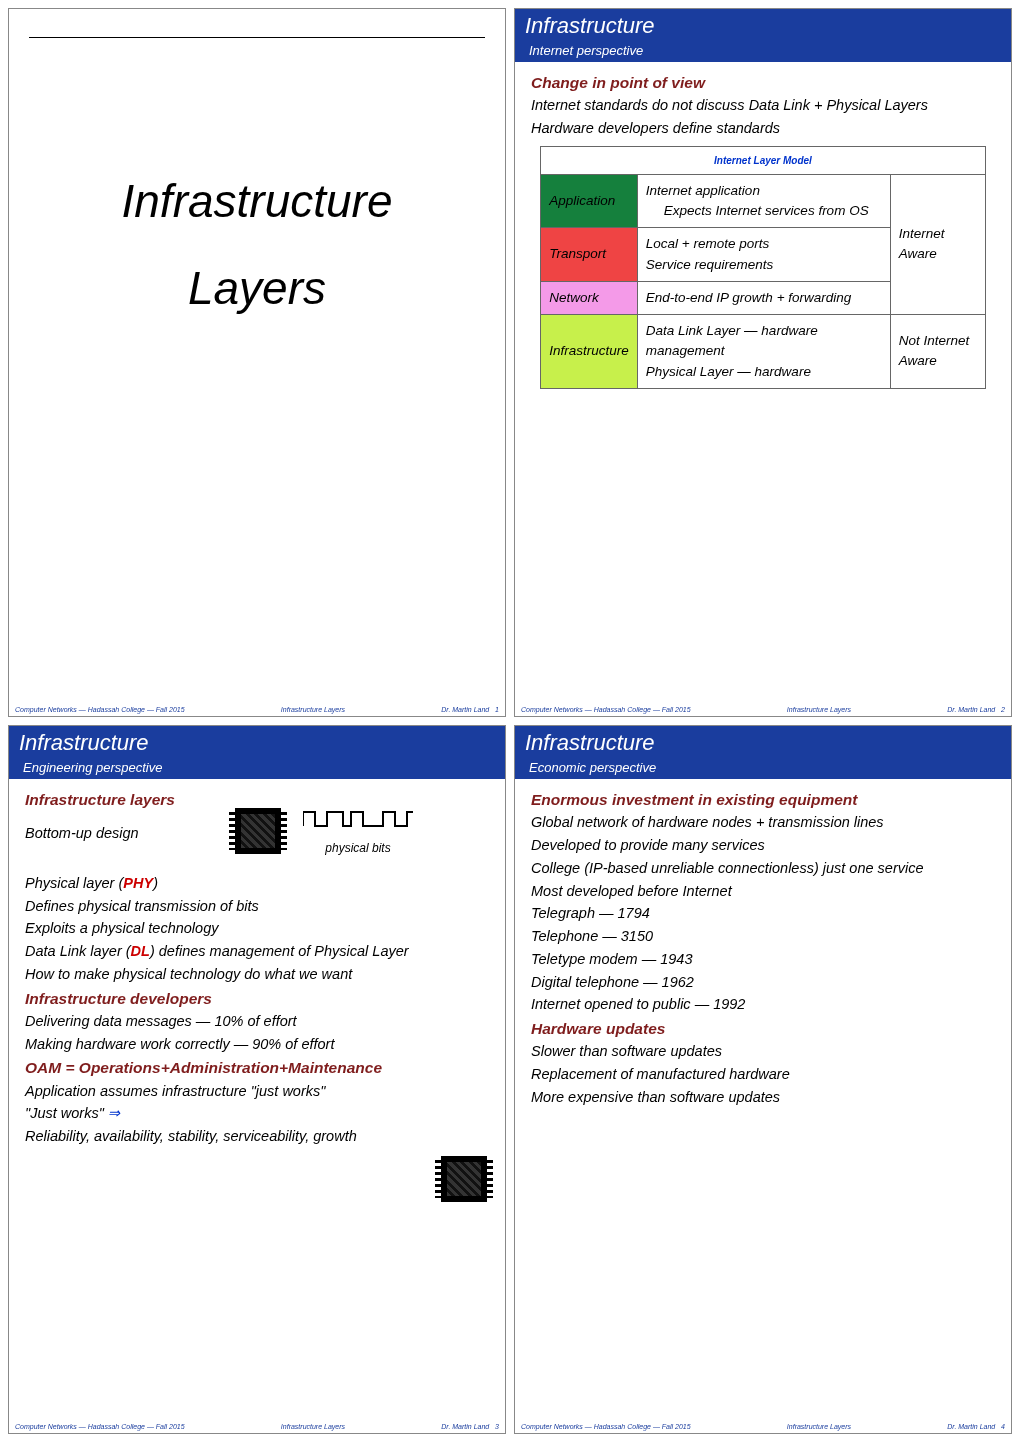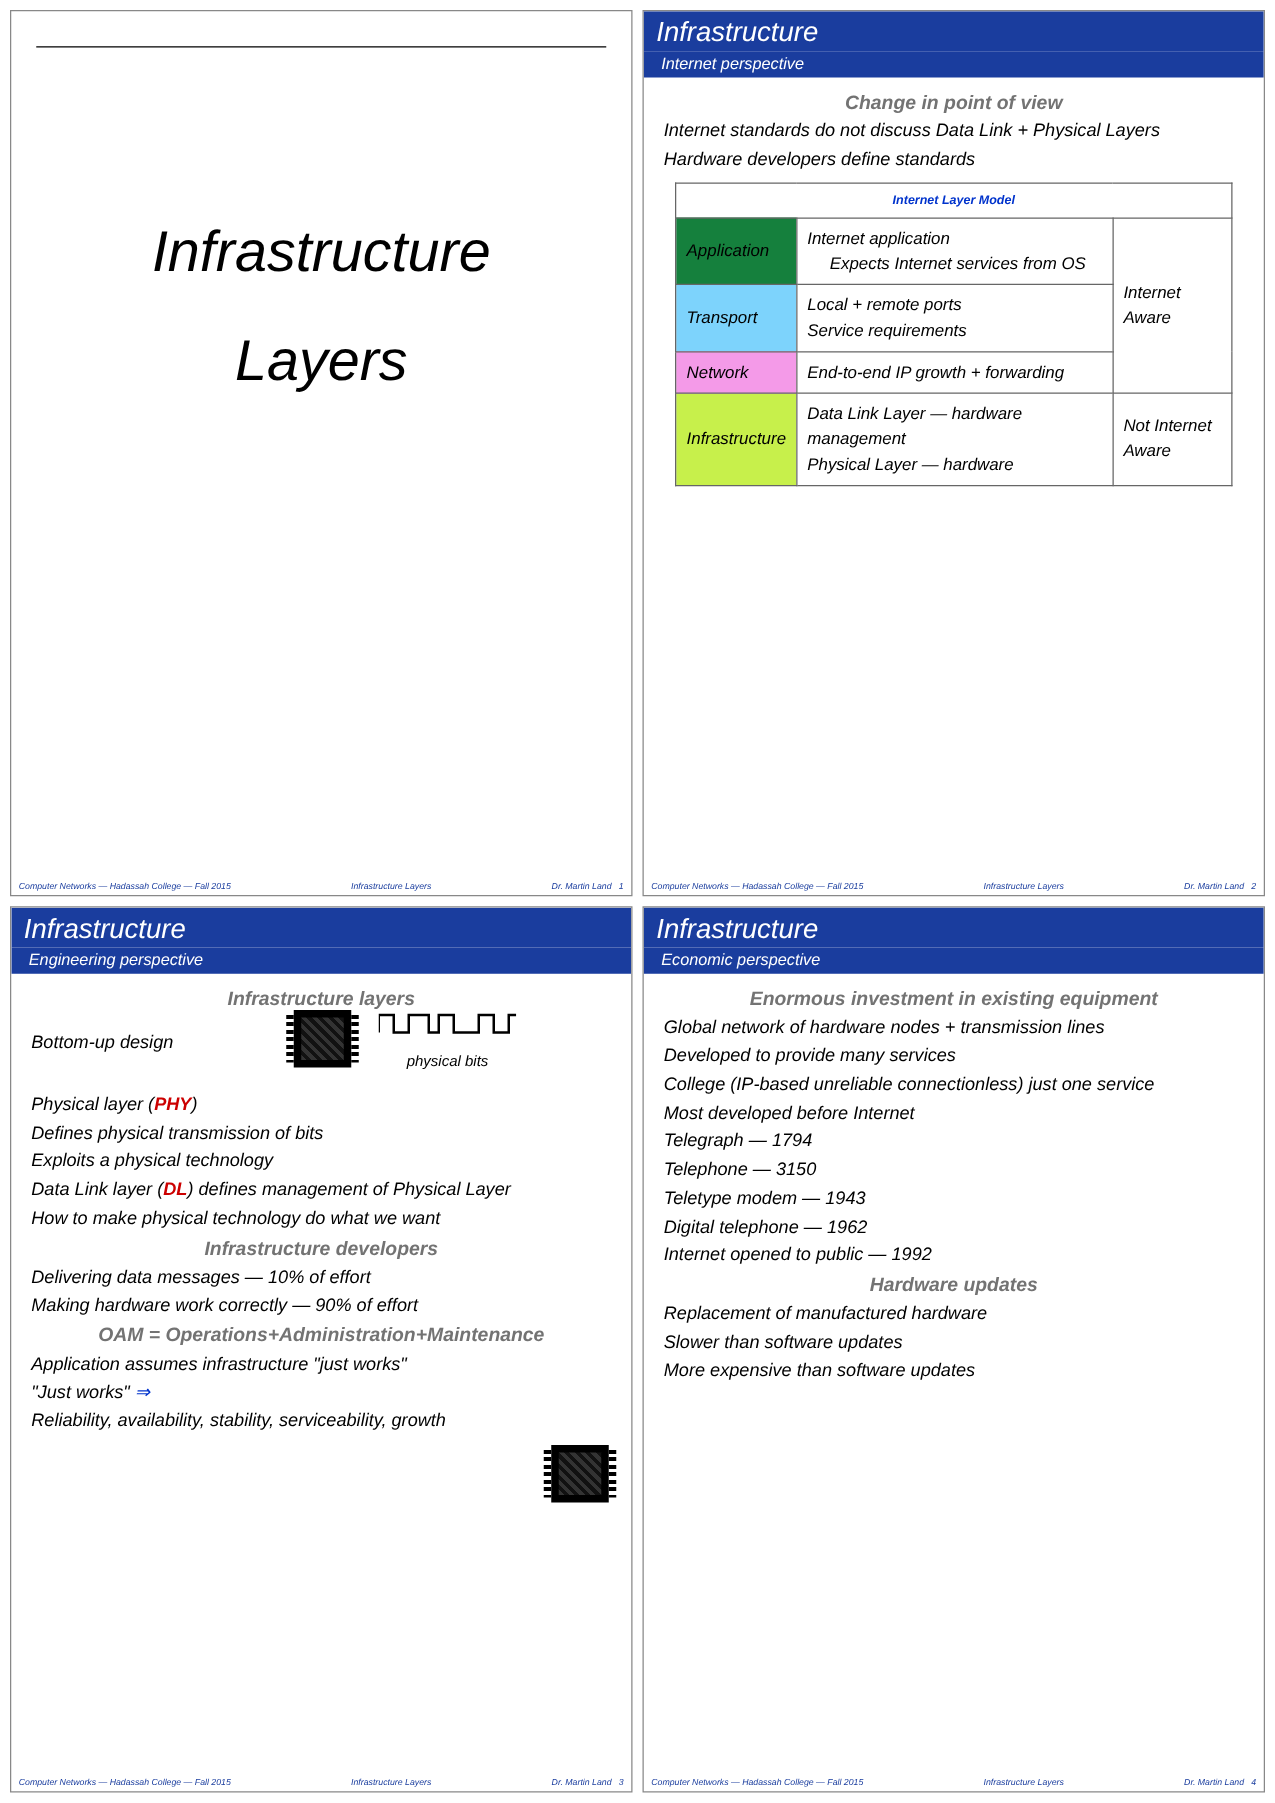--- a/index.html
+++ b/index.html
@@ -66,25 +66,24 @@
     font-size: 13px;
   }
   .content {
     padding: 8px 16px 4px 16px;
     font-size: 14.5px;
     line-height: 1.5;
     color: #000;
     font-stretch: condensed;
   }
   .h-blue {
-    color: #737373;
+    color: #7f1d1d;
     font-weight: bold;
     font-size: 15.5px;
     margin-top: 4px;
-    text-align: center;
   }
   .ind1 { margin-left: 18px; }
   .ind2 { margin-left: 36px; }
   .ind3 { margin-left: 54px; }
   .red { color: #cc0000; font-weight: bold; }
 
   
   .tbl {
     border-collapse: collapse;
     width: 96%;
@@ -98,21 +97,21 @@
     vertical-align: middle;
   }
   .tbl .caption {
     text-align: center;
     color: #0033cc;
     font-weight: bold;
     background: #fff;
     font-size: 10px;
   }
   .c-app { background: #15803d; text-align: center; }
-  .c-tr  { background: #7dd3fc; text-align: center; }
+  .c-tr  { background: #ef4444; text-align: center; }
   .c-net { background: #f49ae8; text-align: center; }
   .c-inf { background: #c7f04b; text-align: center; }
   .c-right { text-align: center; }
 
   
   .chip {
     width: 46px; height: 46px;
     background: #000;
     display: inline-block;
     position: relative;
@@ -279,22 +278,22 @@
         <p class="ind2">Developed to provide many services</p>
         <p class="ind2">College (IP-based unreliable connectionless) just one service</p>
         <p class="ind1">Most developed before Internet</p>
         <p class="ind2">Telegraph — 1794</p>
         <p class="ind2">Telephone — 3150</p>
         <p class="ind2">Teletype modem — 1943</p>
         <p class="ind2">Digital telephone — 1962</p>
         <p class="ind2">Internet opened to public — 1992</p>
 
         <p class="h-blue">Hardware updates</p>
+        <p class="ind1">Slower than software updates</p>
         <p class="ind1">Replacement of manufactured hardware</p>
-        <p class="ind1">Slower than software updates</p>
         <p class="ind1">More expensive than software updates</p>
       </div>
     </div>
     <div class="footer">
       <span>Computer Networks — Hadassah College — Fall 2015</span>
       <span>Infrastructure Layers</span>
       <span>
         <span>Dr. Martin Land</span>&nbsp;&nbsp;
         <span>4</span>
       </span>

